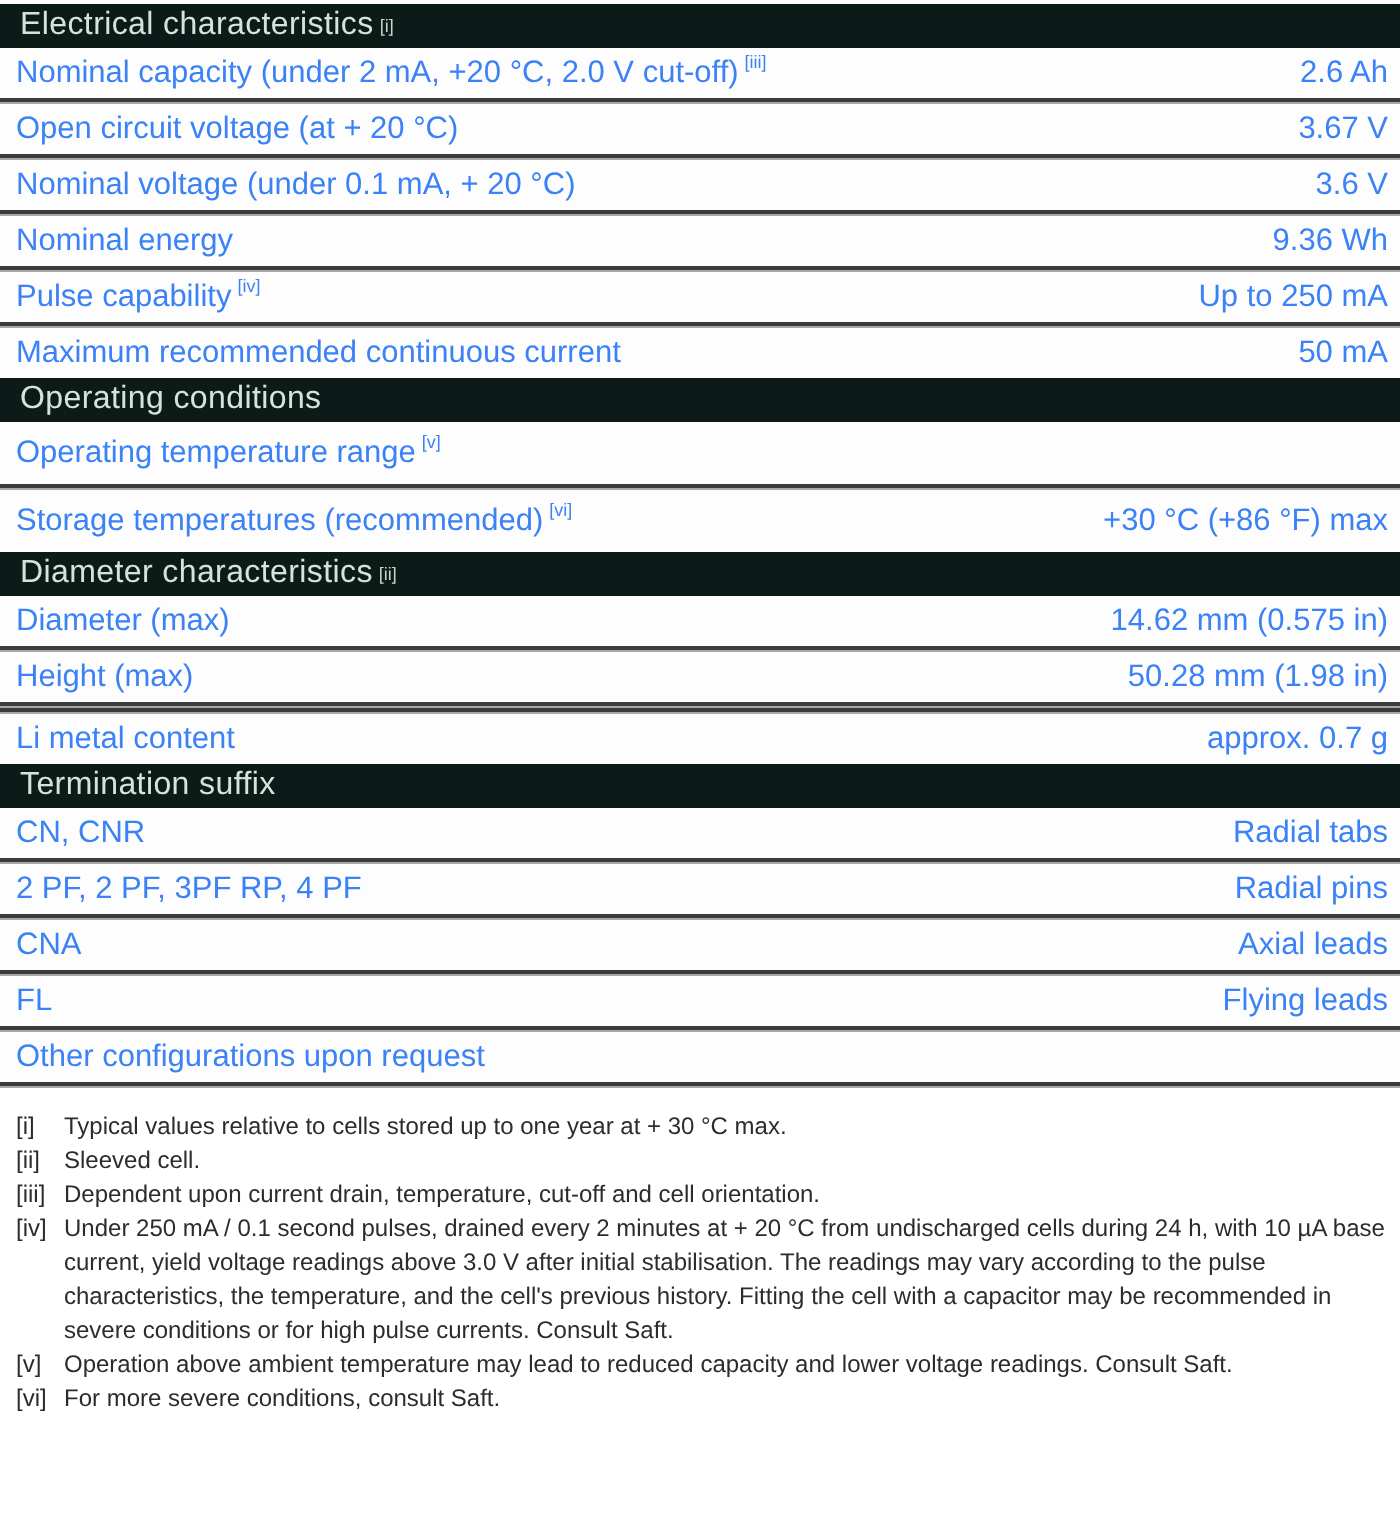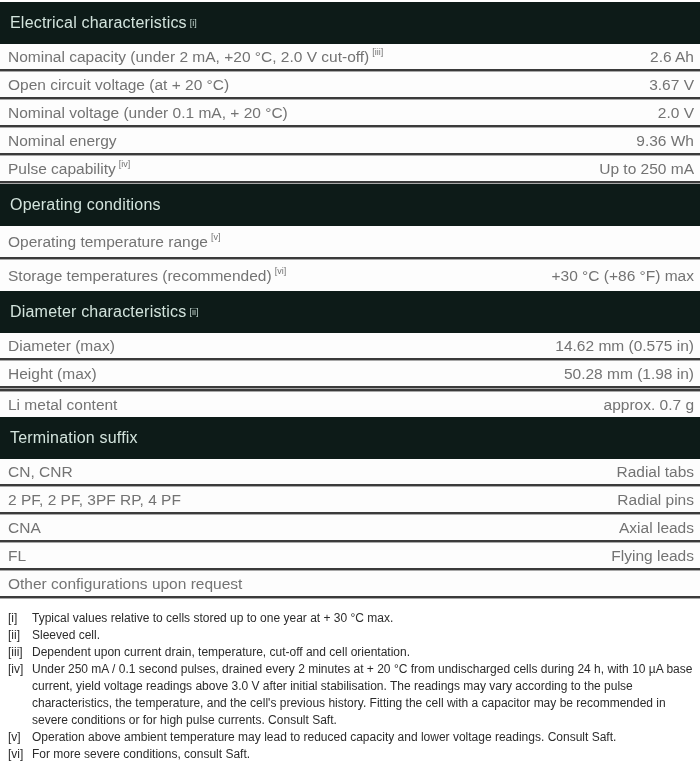--- a/index.html
+++ b/index.html
@@ -10,39 +10,39 @@
     background: #ffffff;
     font-family: "Liberation Sans", sans-serif;
     color: #2e2e2e;
     overflow: hidden;
   }
   .sheet { padding-top: 2px; }
 
   .section-header {
     background: #0d1b18;
     color: #d3e4dd;
-    height: 42px;
+    height: 22px;
     display: flex;
     align-items: center;
     padding: 0 10px;
     font-size: 16px;
     letter-spacing: 0.2px;
   }
   .section-header sup.note {
     color: #c3d6cf;
   }
 
   .spec-row {
     display: flex;
     align-items: center;
     justify-content: space-between;
     height: 25px;
     padding: 0 6px 0 8px;
     font-size: 15.5px;
-    color: #737373;
+    color: #3b82f6;
     background: #fdfdfd;
   }
   .spec-row.tall { height: 31px; gap: 40px; }
 
   .row-label { white-space: nowrap; }
   .row-value { white-space: nowrap; }
 
   sup.note {
     font-size: 9px;
     line-height: 0;
@@ -89,36 +89,40 @@
   <div class="sep"></div>
 
   <div class="spec-row">
     <span class="row-label"><span>Open circuit voltage (at + 20 °C)</span><sup class="note"></sup></span>
     <span class="row-value">3.67 V</span>
   </div>
   <div class="sep"></div>
 
   <div class="spec-row">
     <span class="row-label"><span>Nominal voltage (under 0.1 mA, + 20 °C)</span><sup class="note"></sup></span>
-    <span class="row-value">2.0 V</span>
+    <span class="row-value">3.6 V</span>
   </div>
   <div class="sep"></div>
 
   <div class="spec-row">
     <span class="row-label"><span>Nominal energy</span><sup class="note"></sup></span>
     <span class="row-value">9.36 Wh</span>
   </div>
   <div class="sep"></div>
 
   <div class="spec-row">
     <span class="row-label"><span>Pulse capability</span><sup class="note">[iv]</sup></span>
     <span class="row-value">Up to 250 mA</span>
   </div>
   <div class="sep"></div>
 
+  <div class="spec-row">
+    <span class="row-label"><span>Maximum recommended continuous current</span><sup class="note"></sup></span>
+    <span class="row-value">50 mA</span>
+  </div>
 
   <div class="section-header">
     <span>Operating conditions</span>
       <sup class="note"></sup>
   </div>
 
   <div class="spec-row tall">
     <span class="row-label"><span>Operating temperature range</span><sup class="note">[v]</sup></span>
   </div>
   <div class="sep"></div>

